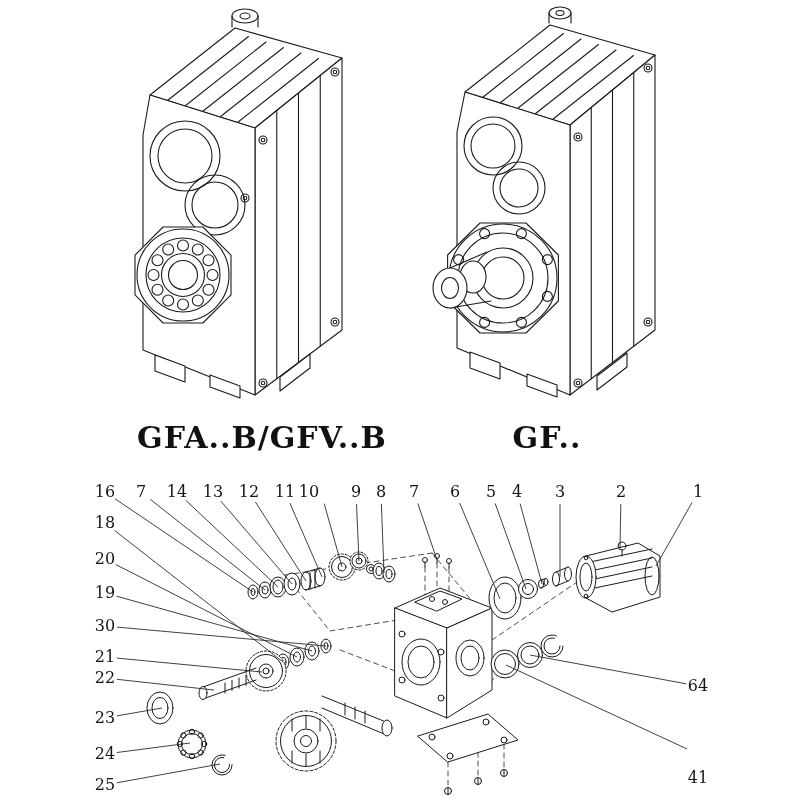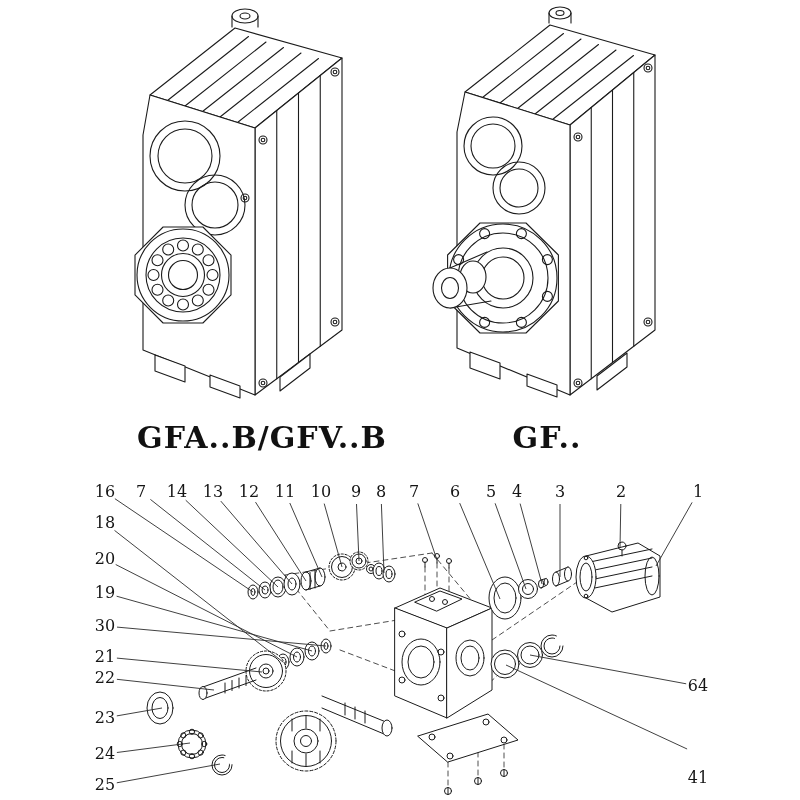--- a/index.html
+++ b/index.html
@@ -375,21 +375,21 @@
       </g>
   </svg>
 
   <div id="callout-layer">
       <span class="callout" style="left: 105px; top: 492px;">16</span>
       <span class="callout" style="left: 141px; top: 492px;">7</span>
       <span class="callout" style="left: 177px; top: 492px;">14</span>
       <span class="callout" style="left: 213px; top: 492px;">13</span>
       <span class="callout" style="left: 249px; top: 492px;">12</span>
       <span class="callout" style="left: 285px; top: 492px;">11</span>
-      <span class="callout" style="left: 321px; top: 492px;">10</span>
+      <span class="callout" style="left: 309px; top: 492px;">10</span>
       <span class="callout" style="left: 356px; top: 492px;">9</span>
       <span class="callout" style="left: 381px; top: 492px;">8</span>
       <span class="callout" style="left: 414px; top: 492px;">7</span>
       <span class="callout" style="left: 455px; top: 492px;">6</span>
       <span class="callout" style="left: 491px; top: 492px;">5</span>
       <span class="callout" style="left: 517px; top: 492px;">4</span>
       <span class="callout" style="left: 560px; top: 492px;">3</span>
       <span class="callout" style="left: 621px; top: 492px;">2</span>
       <span class="callout" style="left: 698px; top: 492px;">1</span>
       <span class="callout" style="left: 105px; top: 523px;">18</span>

